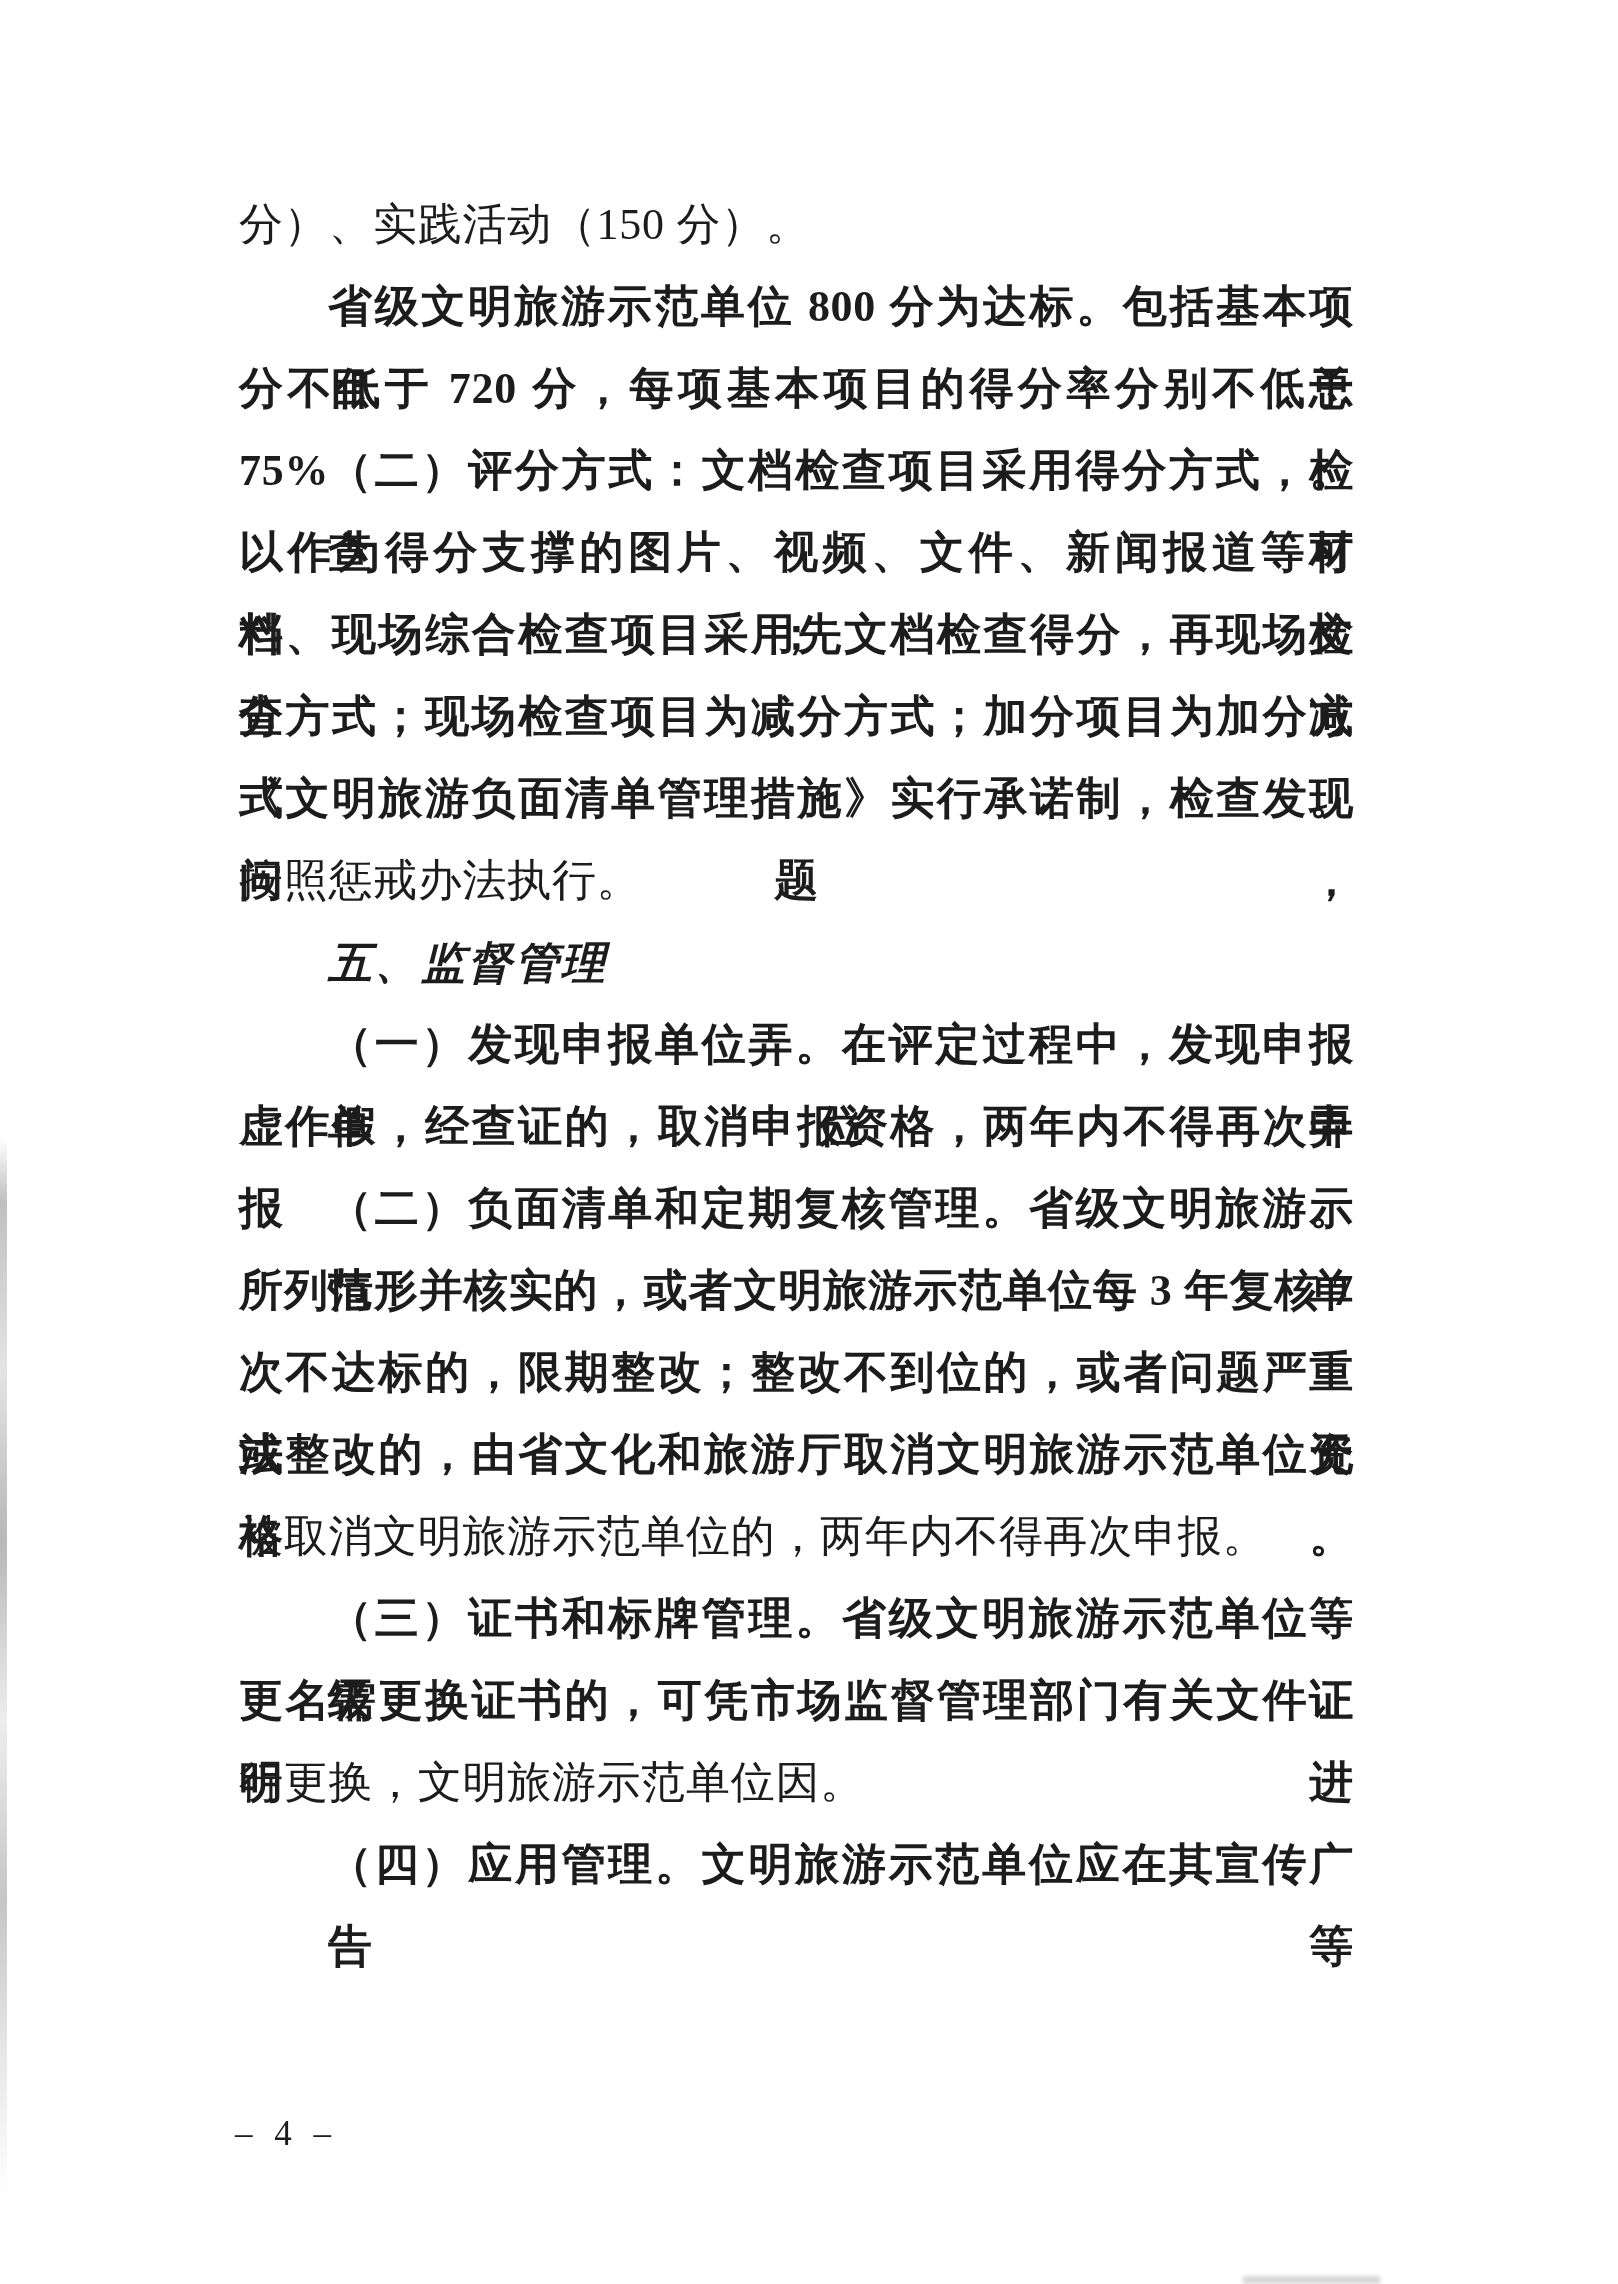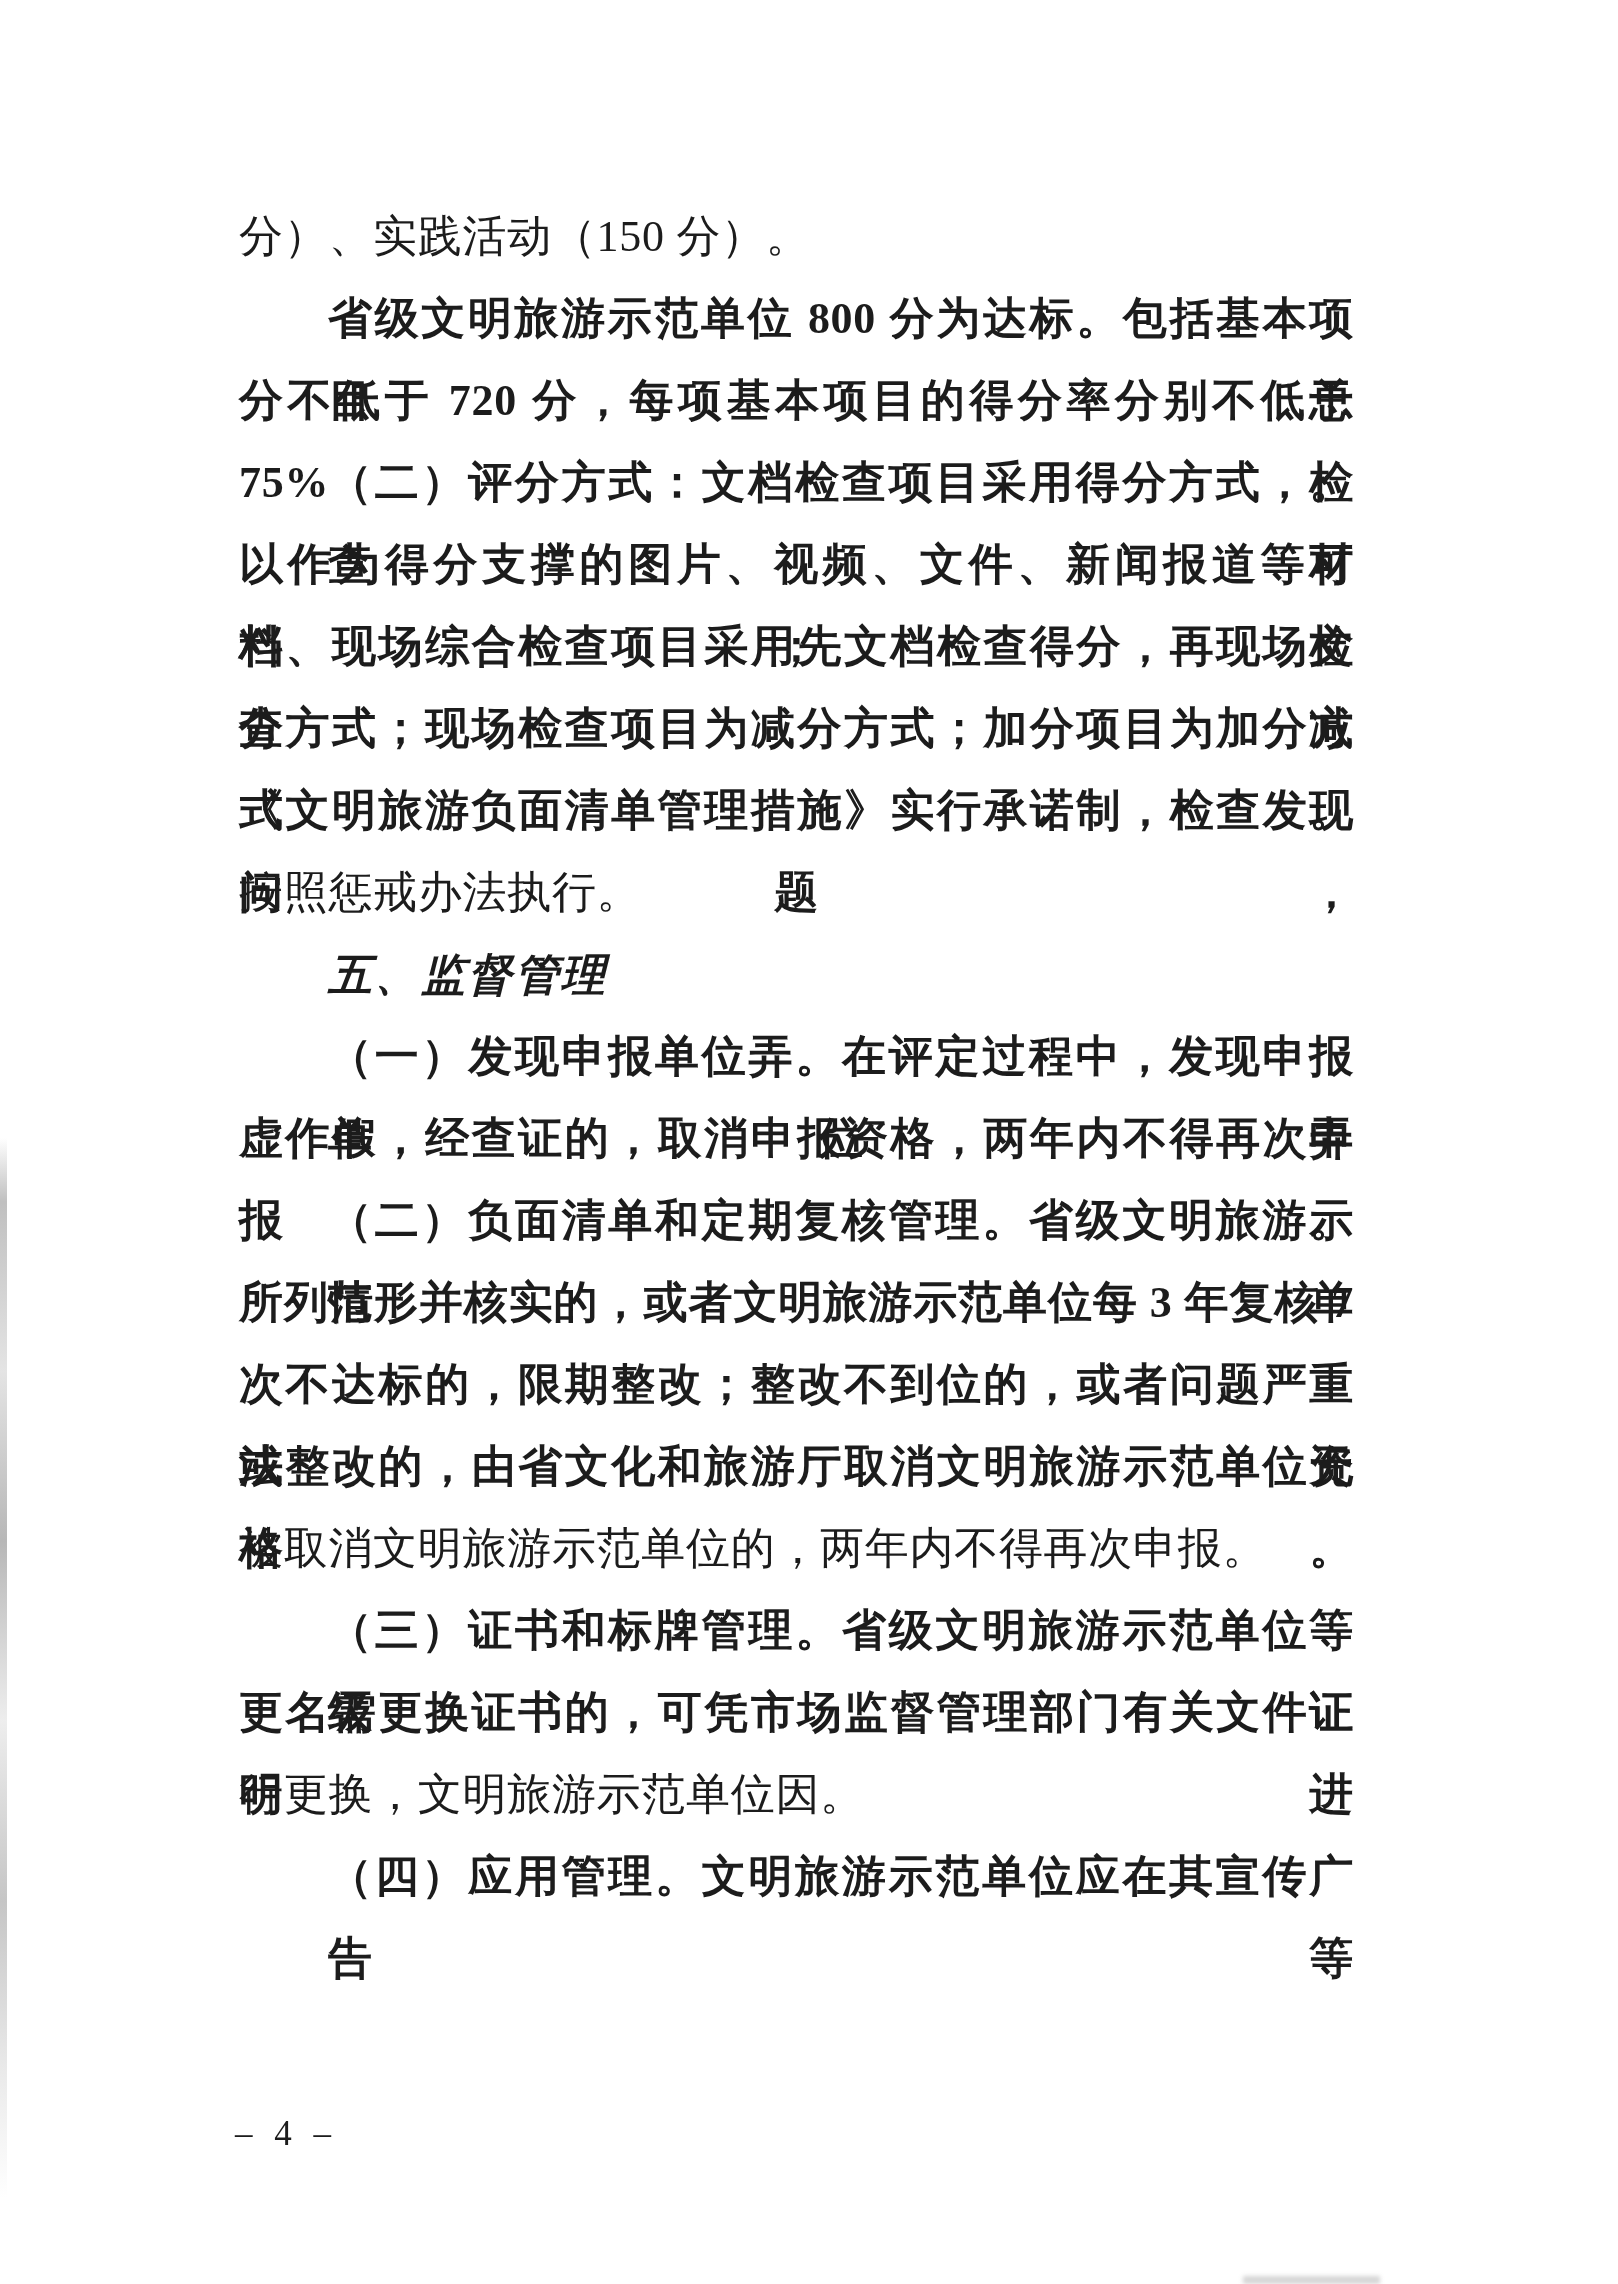--- a/index.html
+++ b/index.html
@@ -11,21 +11,21 @@
     position: relative;
     width: 1619px;
     height: 2284px;
     background: #ffffff;
     overflow: hidden;
     font-family: "Liberation Serif", "DejaVu Serif", serif;
     color: #1c1c1c;
   }
   .textblock {
     position: absolute;
-    top: 196px;
+    top: 184px;
     left: 239px;
     width: 1115px;
   }
   .line {
     height: 82px;
     line-height: 82px;
     font-size: 44px;
     letter-spacing: 0.7px;
     white-space: nowrap;
     text-align: left;

